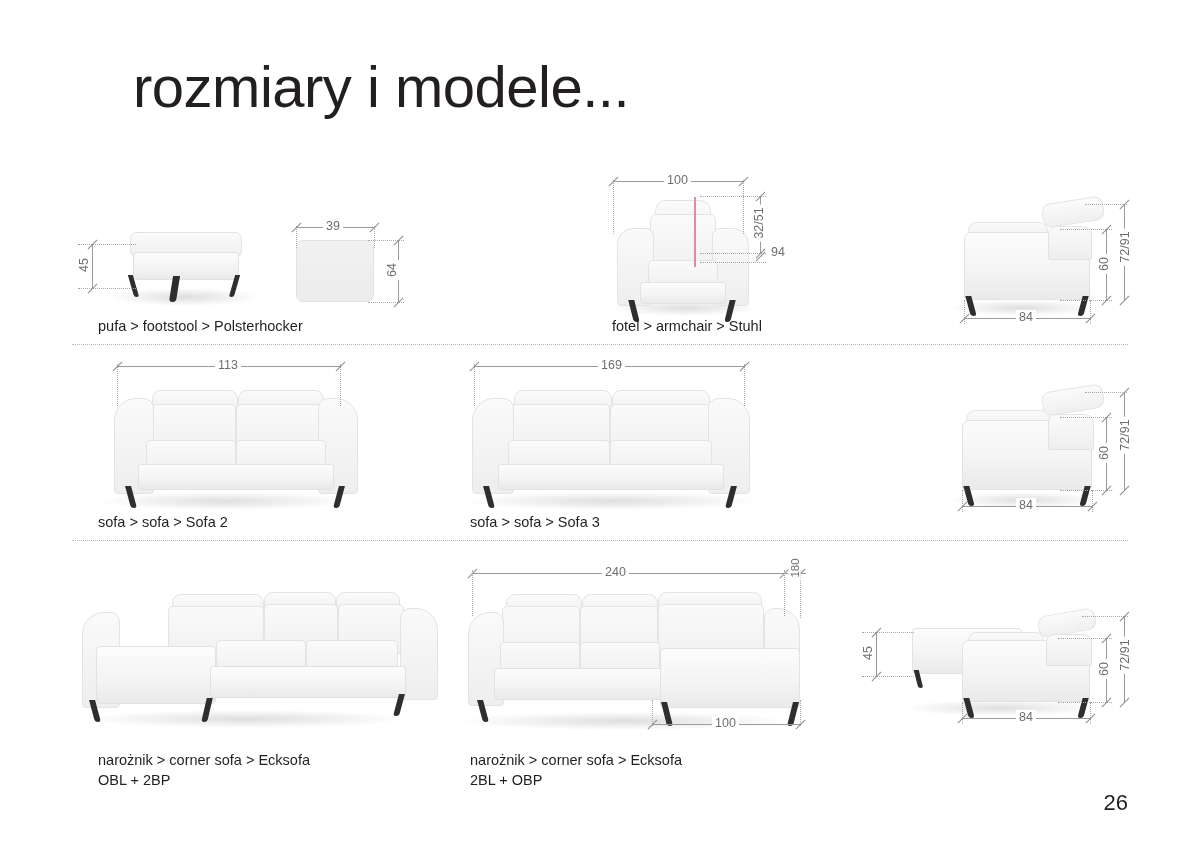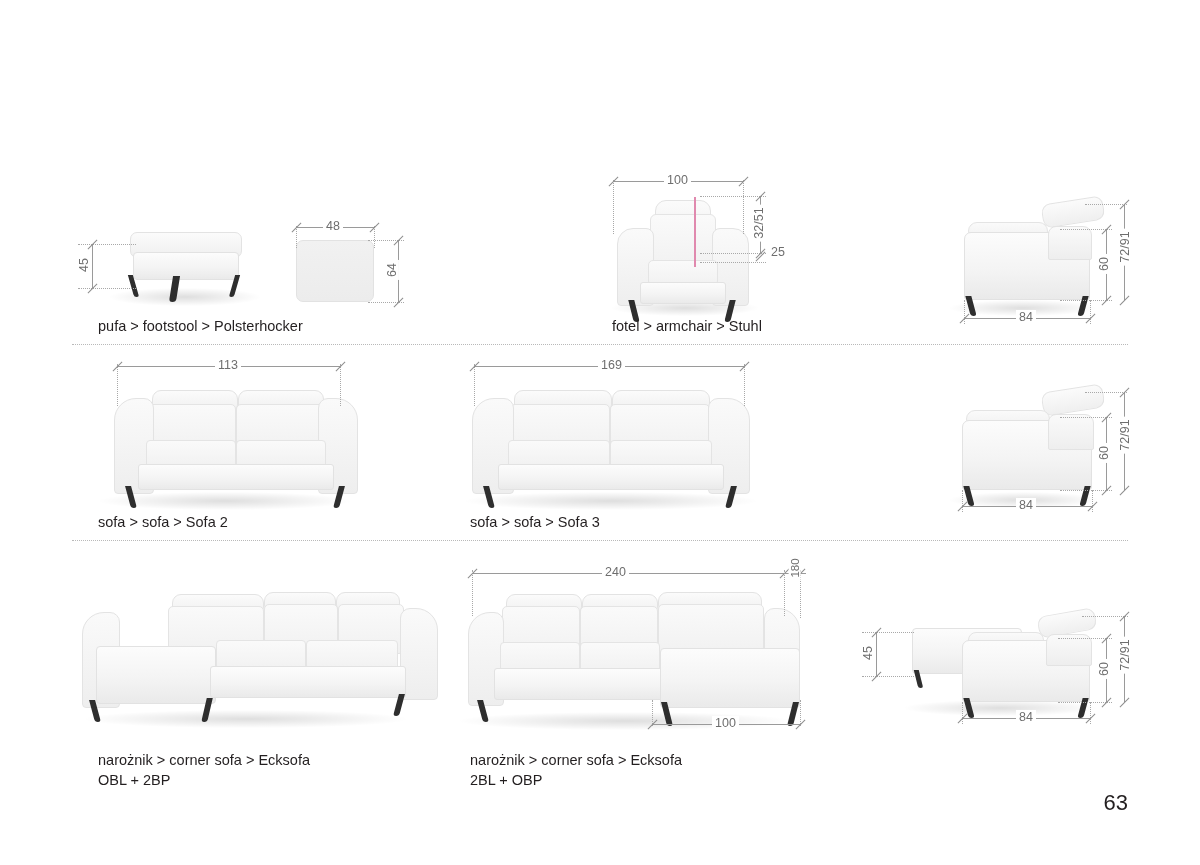--- a/index.html
+++ b/index.html
@@ -103,20 +103,21 @@
   .page-no {
     position:absolute; right:72px; top:790px;
     font-size:22px; color:#231f20; font-weight:400;
   }
 </style>
 </head>
 <body>
 
 <div class="page">
 
+  <div class="title">rozmiary i modele...</div>
 
   <div class="divider" style="top:344px"></div>
   <div class="divider" style="top:540px"></div>
 
   <div class="cell">
     <div class="shadow" style="left:110px;top:288px;width:150px;height:18px;"></div>
 
     <div class="headrest" style="left:130px;top:232px;width:112px;height:26px;border-radius:7px;"></div>
 
     <div class="body-main" style="left:133px;top:252px;width:106px;height:28px;border-radius:4px;"></div>
@@ -134,21 +135,21 @@
   </div>
 
   <div class="cell">
     <div class="body-main" style="left:296px;top:240px;width:78px;height:62px;border-radius:7px;background:linear-gradient(180deg,#f1f1f1 0%,#ececec 100%);"></div>
 
     <div class="ext-v" style="left:296px;top:226px;height:22px;"></div>
     <div class="ext-v" style="left:374px;top:226px;height:22px;"></div>
     <div class="dim-h" style="left:296px;top:227px;width:78px;"></div>
     <div class="tick" style="left:296px;top:221px;"></div>
     <div class="tick" style="left:374px;top:221px;"></div>
-    <div class="dim-label" style="left:323px;top:219px;">48</div>
+    <div class="dim-label" style="left:323px;top:219px;">39</div>
 
     <div class="ext-h" style="left:368px;top:240px;width:36px;"></div>
     <div class="ext-h" style="left:368px;top:302px;width:36px;"></div>
     <div class="dim-v" style="left:398px;top:240px;height:62px;"></div>
     <div class="tick" style="left:398px;top:234px;"></div>
     <div class="tick" style="left:398px;top:296px;"></div>
     <div class="dim-label vert" style="left:382px;top:263px;">64</div>
   </div>
 
   <div class="caption" style="left:98px;top:316px;">pufa &gt; footstool &gt; Polsterhocker</div>
@@ -181,21 +182,21 @@
 
     <div class="ext-h" style="left:700px;top:196px;width:66px;"></div>
     <div class="ext-h" style="left:700px;top:253px;width:66px;"></div>
     <div class="dim-v" style="left:760px;top:196px;height:57px;"></div>
     <div class="tick" style="left:760px;top:190px;"></div>
     <div class="tick" style="left:760px;top:247px;"></div>
     <div class="dim-label vert" style="left:740px;top:216px;">32/51</div>
 
     <div class="ext-h" style="left:700px;top:262px;width:66px;"></div>
     <div class="tick" style="left:760px;top:250px;"></div>
-    <div class="dim-label" style="left:768px;top:245px;">25</div>
+    <div class="dim-label" style="left:768px;top:245px;">94</div>
   </div>
 
   <div class="caption" style="left:612px;top:316px;">fotel &gt; armchair &gt; Stuhl</div>
 
   <div class="cell">
     <div class="shadow" style="left:950px;top:300px;width:145px;height:16px;"></div>
 
     <div class="headrest" style="left:1042px;top:200px;width:62px;height:24px;border-radius:9px;transform:rotate(-9deg);"></div>
 
     <div class="cush" style="left:968px;top:222px;width:80px;height:18px;border-radius:9px;"></div>
@@ -431,15 +432,15 @@
     <div class="tick" style="left:1106px;top:696px;"></div>
     <div class="dim-label vert" style="left:1094px;top:662px;">60</div>
 
     <div class="ext-h" style="left:1082px;top:616px;width:46px;"></div>
     <div class="dim-v" style="left:1124px;top:616px;height:86px;"></div>
     <div class="tick" style="left:1124px;top:610px;"></div>
     <div class="tick" style="left:1124px;top:696px;"></div>
     <div class="dim-label vert" style="left:1106px;top:648px;">72/91</div>
   </div>
 
-  <div class="page-no">63</div>
+  <div class="page-no">26</div>
 
 </div>
 
 </body></html>

